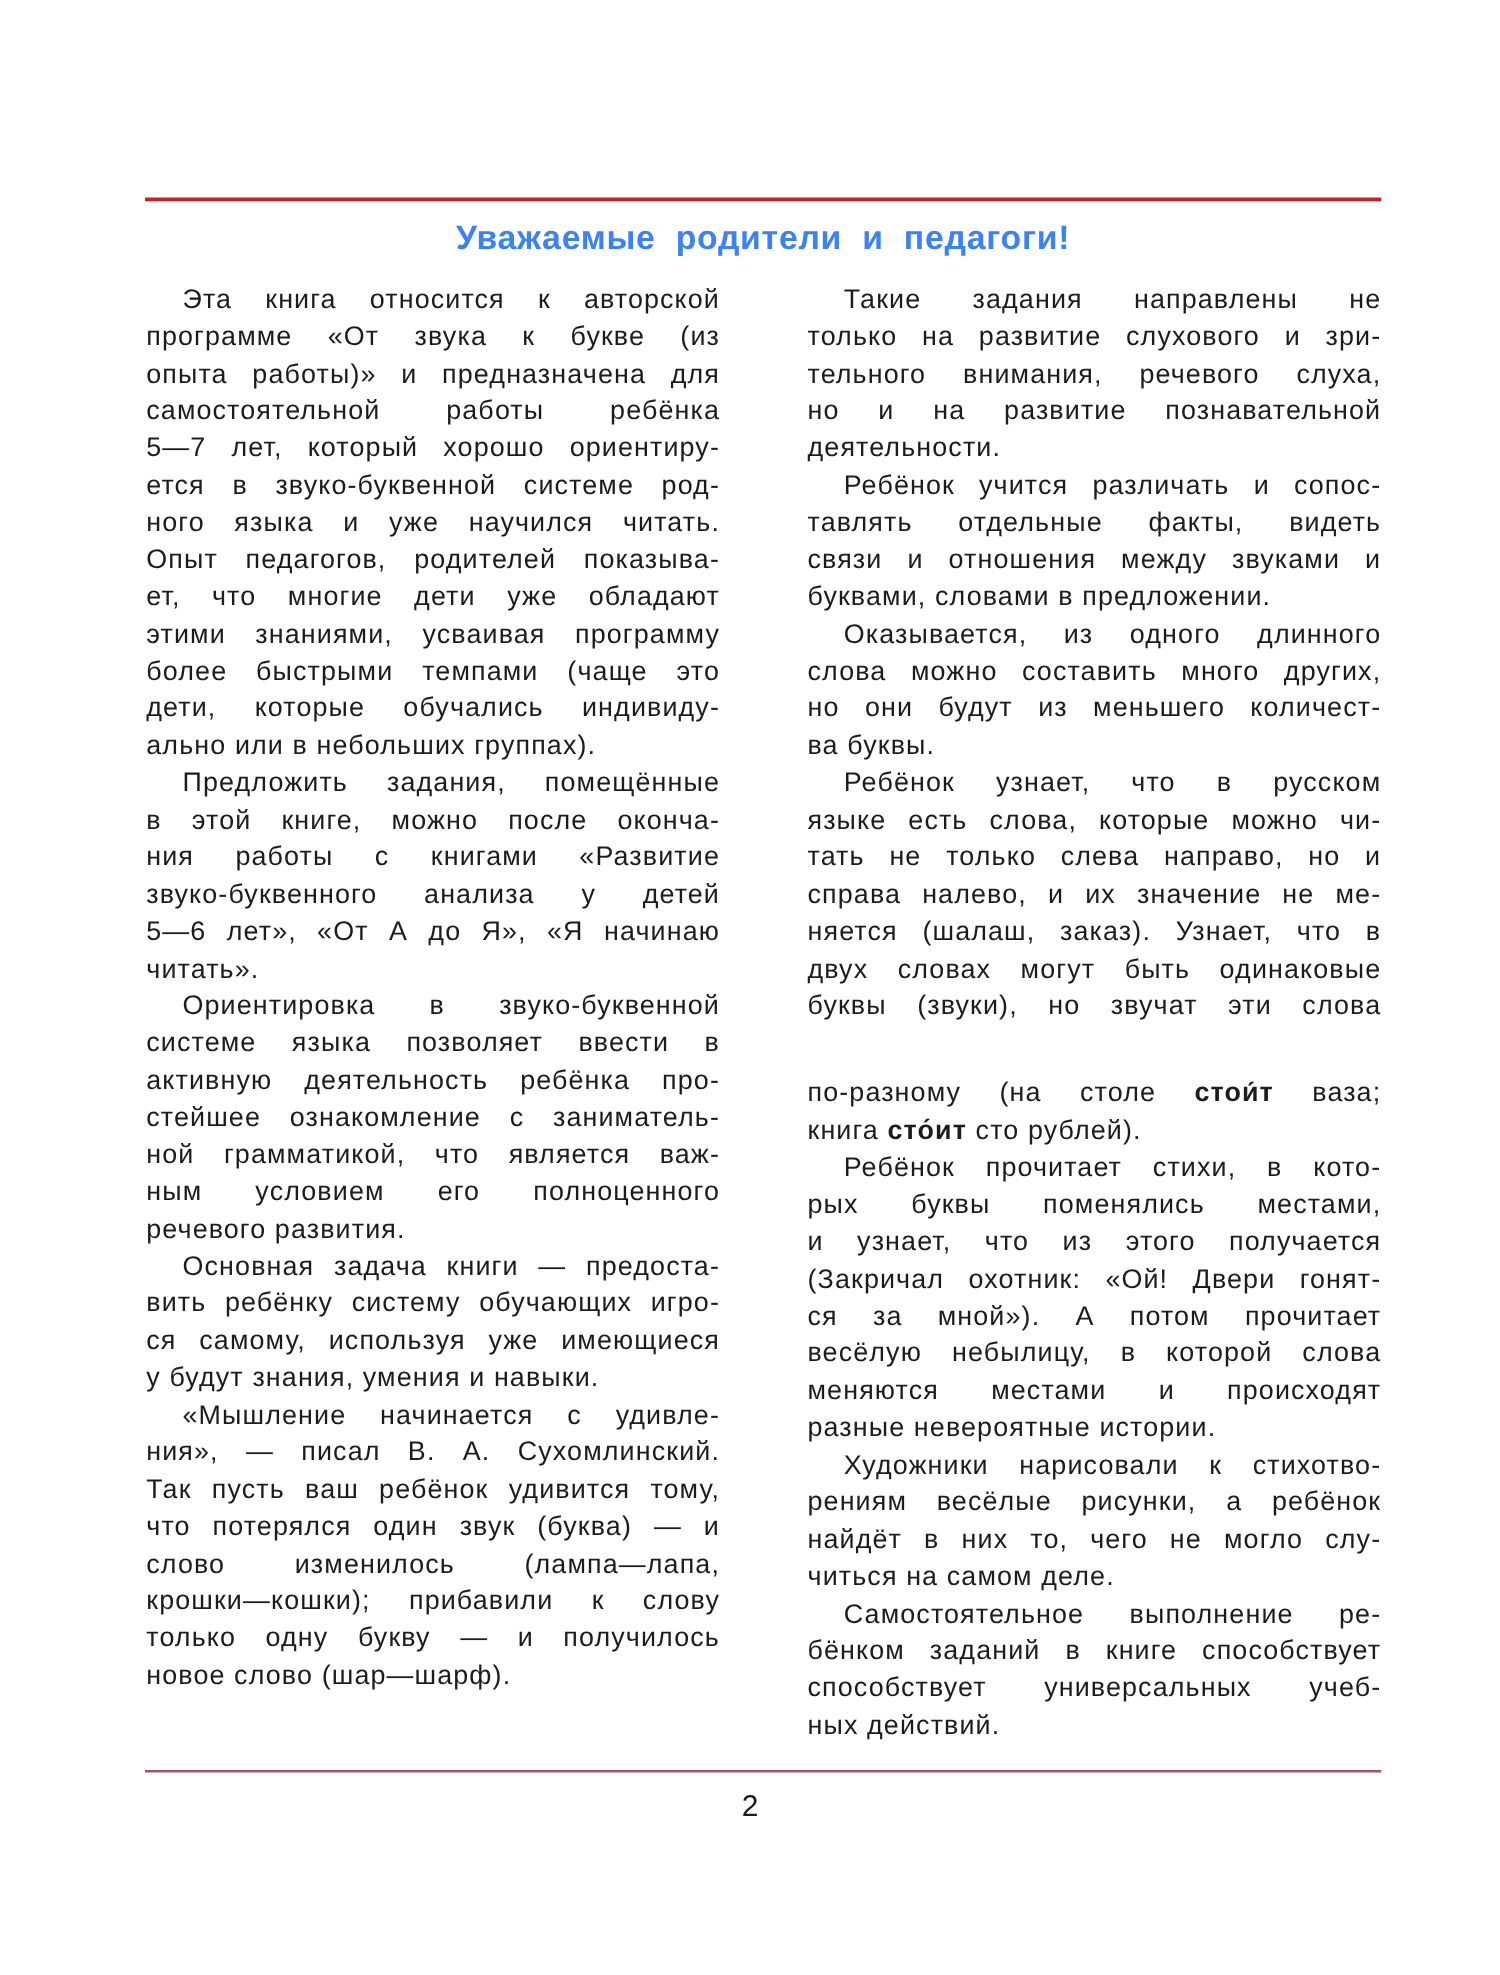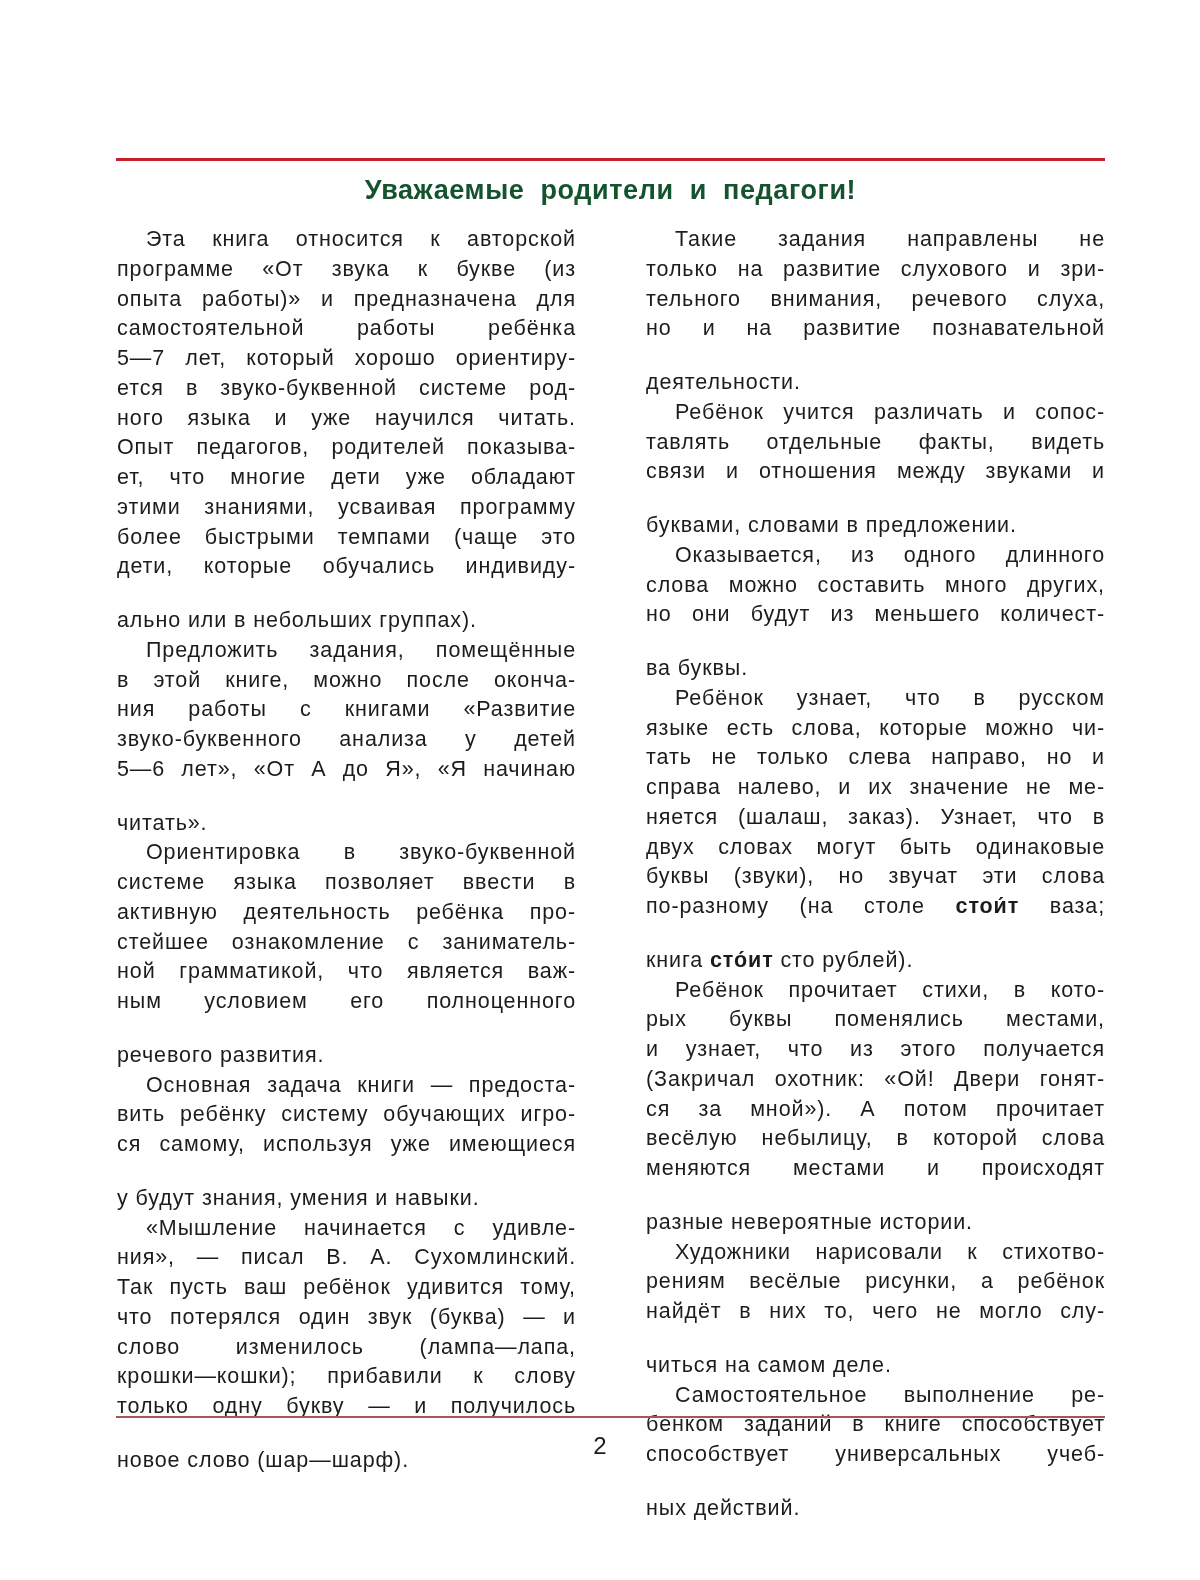--- a/index.html
+++ b/index.html
@@ -1,24 +1,24 @@
 <!DOCTYPE html>
 <html><head>
 <meta charset="utf-8">
 <style>
   html, body { margin: 0; padding: 0; background: #ffffff; }
   body { width: 1200px; height: 1580px; position: relative; overflow: hidden; font-family: "Liberation Sans", sans-serif; color: #1c1c1c; }
   .rule-top { position: absolute; left: 116px; top: 158px; width: 989px; height: 3px; background: #c8202a; }
   .rule-bottom { position: absolute; left: 116px; top: 1416px; width: 989px; height: 2px; background: #a0585c; }
-  .title { position: absolute; left: 116px; top: 170px; width: 989px; text-align: center; font-size: 27px; font-weight: bold; color: #14532d; letter-spacing: 0.6px; word-spacing: 8px; line-height: 40px; }
+  .title { position: absolute; left: 116px; top: 170px; width: 989px; text-align: center; font-size: 27px; font-weight: bold; color: #3b82f6; letter-spacing: 0.6px; word-spacing: 8px; line-height: 40px; }
   .col { position: absolute; top: 225px; }
   .col-left { left: 117px; width: 459px; }
   .col-right { left: 646px; width: 459px; }
   .line { display: block; height: 29.75px; line-height: 29.75px; font-size: 21.5px; text-align: justify; text-align-last: justify; white-space: nowrap; letter-spacing: 0.9px; }
-  .line.last { text-align-last: left; margin-top: 24px; }
+  .line.last { text-align-last: left; }
   .line.indent { padding-left: 29px; }
   .bold { font-weight: bold; }
   .page-num { position: absolute; left: 0; width: 1200px; top: 1430px; text-align: center; font-size: 24px; color: #1c1c1c; line-height: 32px; }
 </style>
 </head>
 <body>
 
 <div class="rule-top"></div>
 <h1 class="title" style="margin:0;">Уважаемые родители и педагоги!</h1>
 
@@ -93,21 +93,21 @@
       <div class="line last">ва буквы.</div>
     </div>
     <div>
       <div class="line indent">Ребёнок узнает, что в русском</div>
       <div class="line">языке есть слова, которые можно чи-</div>
       <div class="line">тать не только слева направо, но и</div>
       <div class="line">справа налево, и их значение не ме-</div>
       <div class="line">няется (шалаш, заказ). Узнает, что в</div>
       <div class="line">двух словах могут быть одинаковые</div>
       <div class="line">буквы (звуки), но звучат эти слова</div>
-      <div class="line" style="white-space: pre;"><span>по-разному (на столе </span><span class="bold">стои́т</span><span> ваза;</span></div>
+      <div class="line" style="white-space: pre; margin-top: 40px;"><span>по-разному (на столе </span><span class="bold">стои́т</span><span> ваза;</span></div>
       <div class="line last" style="white-space: pre;"><span>книга </span><span class="bold">сто́ит</span><span> сто рублей).</span></div>
     </div>
     <div>
       <div class="line indent">Ребёнок прочитает стихи, в кото-</div>
       <div class="line">рых буквы поменялись местами,</div>
       <div class="line">и узнает, что из этого получается</div>
       <div class="line">(Закричал охотник: «Ой! Двери гонят-</div>
       <div class="line">ся за мной»). А потом прочитает</div>
       <div class="line">весёлую небылицу, в которой слова</div>
       <div class="line">меняются местами и происходят</div>

